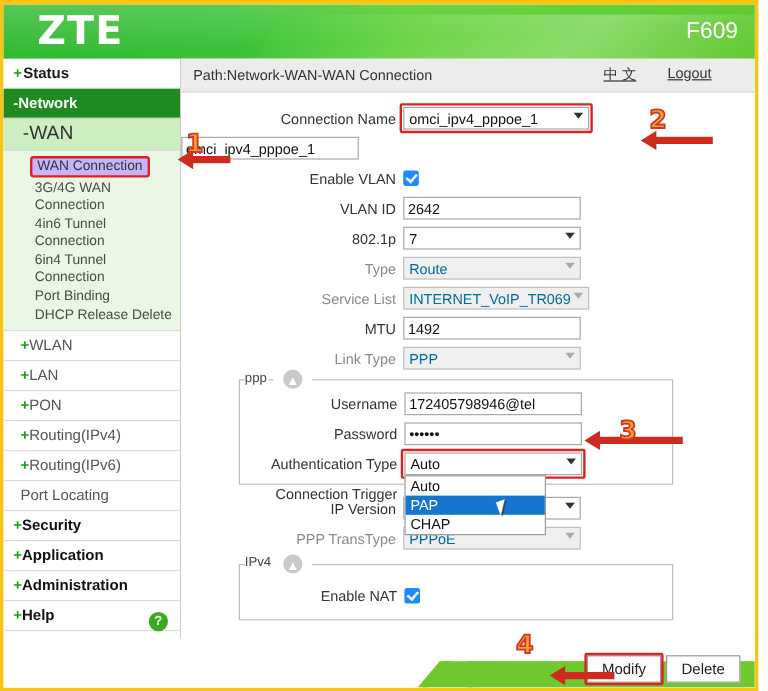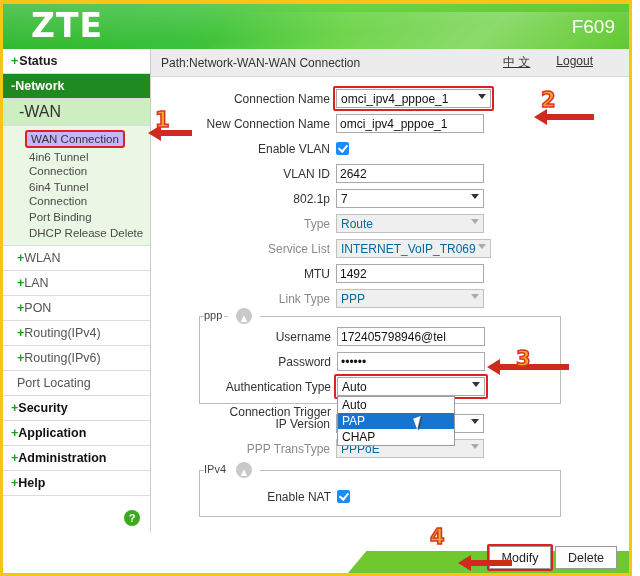--- a/index.html
+++ b/index.html
@@ -160,20 +160,21 @@
       <div class="nav-sel">
         <span class="pm">-</span><span>Network</span>
       </div>
       <div class="nav-sub">
         <span class="pm">-</span><span>WAN</span>
       </div>
       <div class="subwrap">
         <div class="leaf" style="position:relative;">
           <span class="leaf-hl">WAN Connection</span>
         </div>
+        <div class="leaf">3G/4G WAN Connection</div>
         <div class="leaf">4in6 Tunnel Connection</div>
         <div class="leaf">6in4 Tunnel Connection</div>
         <div class="leaf">Port Binding</div>
         <div class="leaf">DHCP Release Delete</div>
       </div>
 
       <div class="nav-row"><span class="pm">+</span><span>WLAN</span></div>
       <div class="nav-row"><span class="pm">+</span><span>LAN</span></div>
       <div class="nav-row"><span class="pm">+</span><span>PON</span></div>
       <div class="nav-row"><span class="pm">+</span><span>Routing(IPv4)</span></div>
@@ -203,21 +204,20 @@
           <div class="ctl">
             <div class="selbox xwide">
               <span>omci_ipv4_pppoe_1</span>
               <i class="cv"></i>
             </div>
             <div class="hl-red"></div>
           </div>
         </div>
 
         <div class="row">
-          <div class="lbl">New Connection Name</div>
           <input class="txt wide" value="omci_ipv4_pppoe_1" style="">
         </div>
 
         <div class="row">
           <div class="lbl">Enable VLAN</div>
           <span class="chk"></span>
         </div>
 
         <div class="row">
           <div class="lbl">VLAN ID</div>

